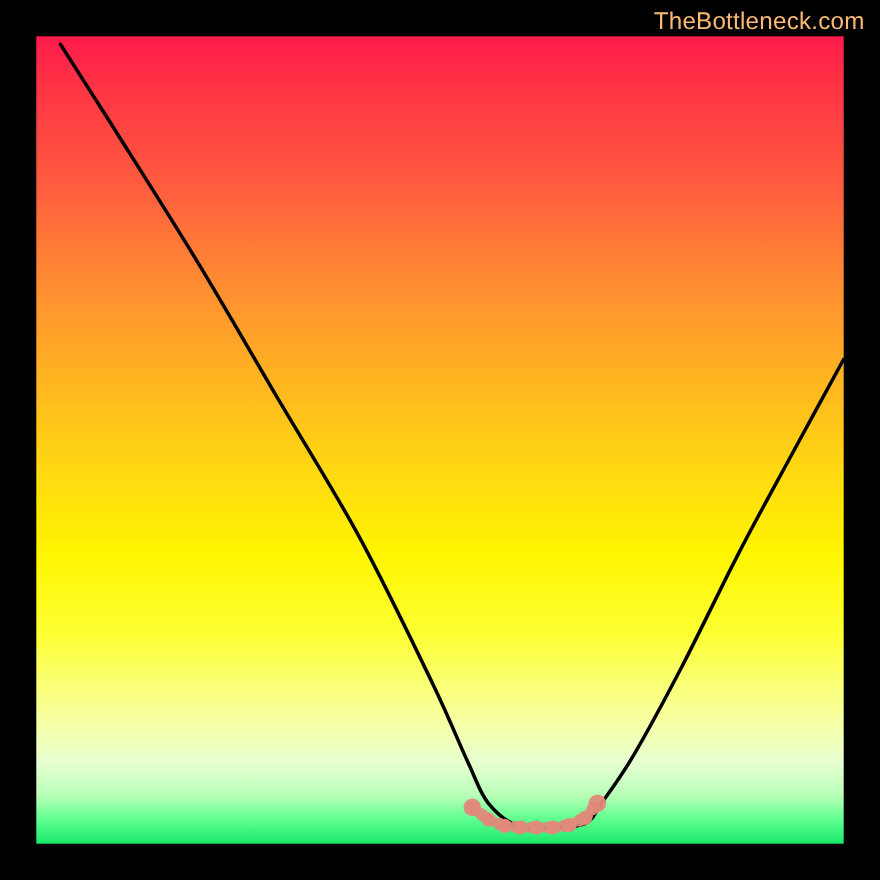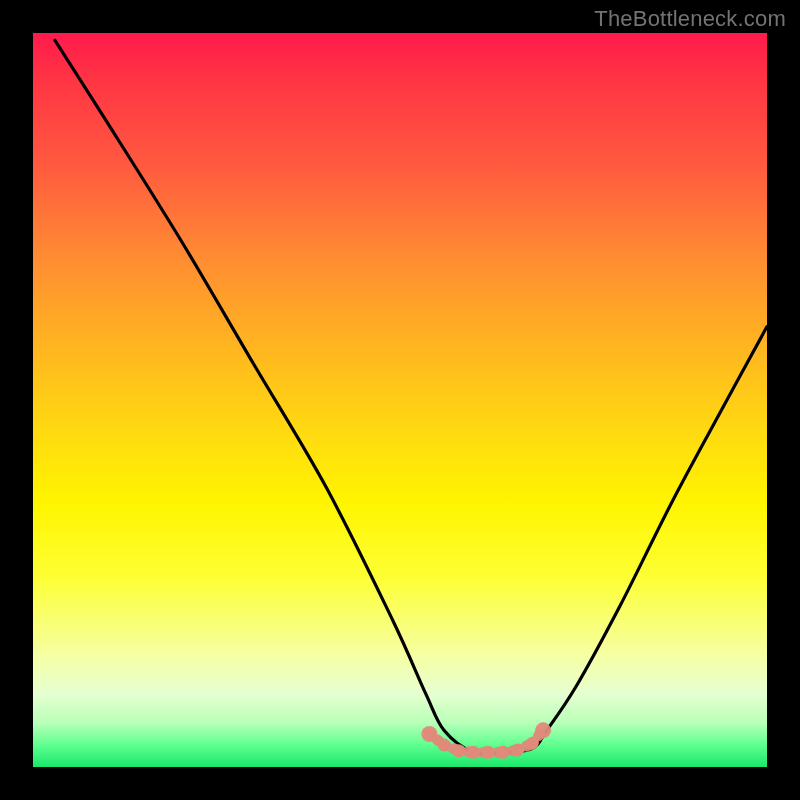--- a/index.html
+++ b/index.html
@@ -38,21 +38,21 @@
       #f6ffa6 85%,
       #e6ffd0 90%,
       #b8ffb8 94%,
       #5fff8f 97%,
       #19e86b 100%);
   }
   .watermark {
     position: absolute;
     top: 6px;
     right: 14px;
-    color: #737373;
+    color: #fdba74;
     font-size: 22px;
     letter-spacing: 0.2px;
     font-weight: 400;
     user-select: none;
   }
   svg.curve {
     position: absolute;
     left: 0;
     top: 0;
     width: 734px;

